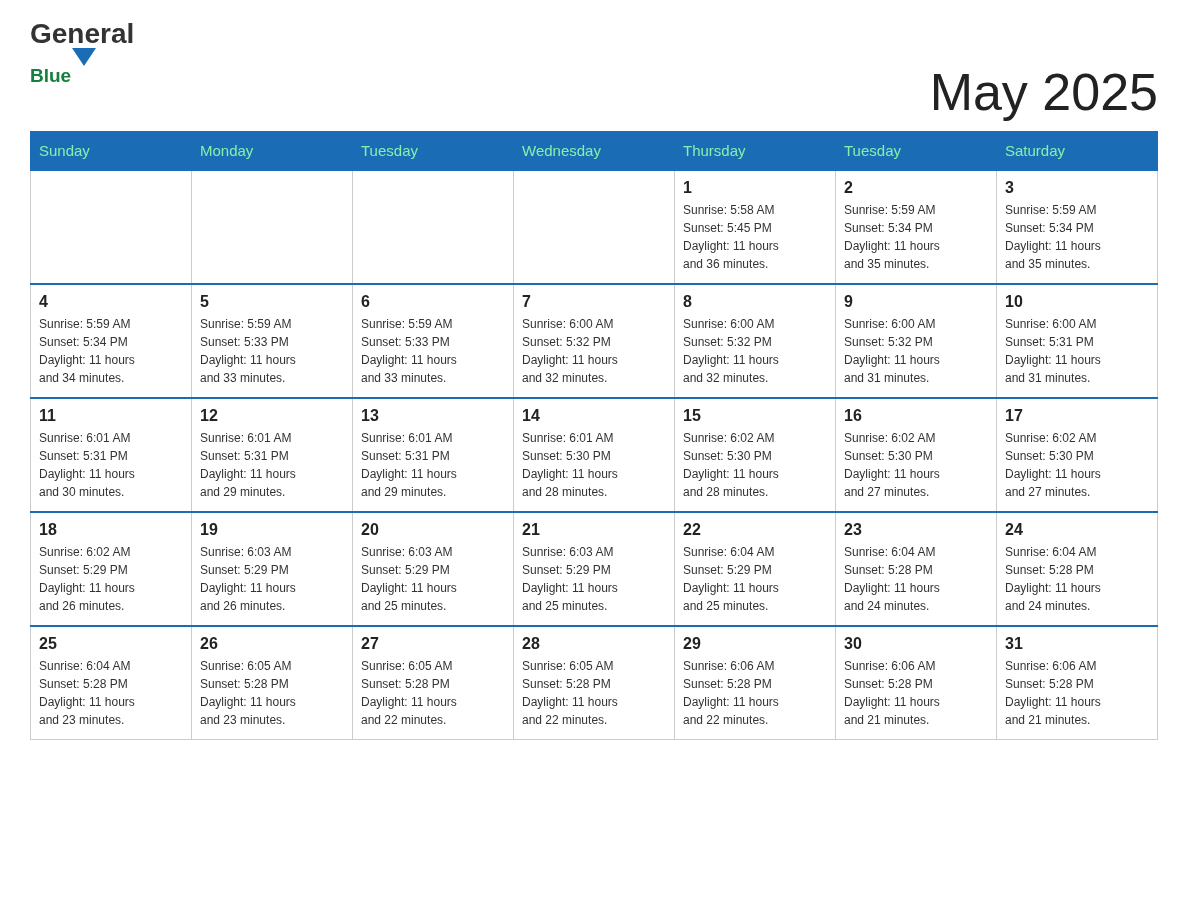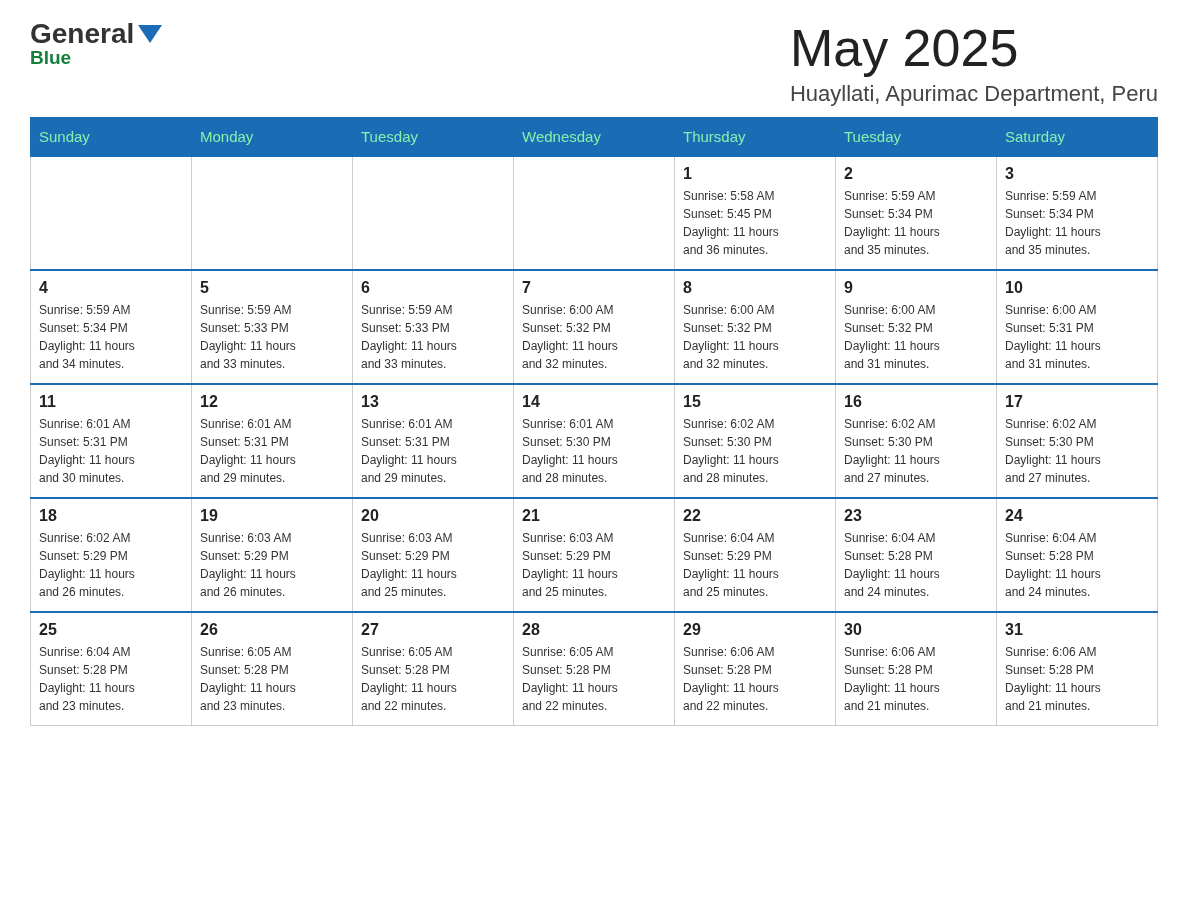--- a/index.html
+++ b/index.html
@@ -40,23 +40,25 @@
       height: 0;
       border-left: 12px solid transparent;
       border-right: 12px solid transparent;
       border-top: 18px solid #1a6db5;
       margin-left: 4px;
       vertical-align: middle;
     }
     .logo-row {
       display: flex;
       align-items: center;
+      flex-direction: column;
     }
     .title-block {
-      text-align: left;
+      text-align: center;
+      margin-top: 44px;
     }
     .month-title {
       font-size: 52px;
       font-weight: normal;
       color: #222;
       line-height: 1.1;
     }
     .location-title {
       font-size: 22px;
       color: #444;
@@ -114,21 +116,20 @@
 <div class="header">
   <div class="logo">
     <div class="logo-row">
       <span class="logo-general">General</span>
       <span class="logo-triangle"></span>
     </div>
     <span class="logo-blue">Blue</span>
   </div>
   <div class="title-block">
     <div class="month-title">May 2025</div>
-    <div class="location-title">Huayllati, Apurimac Department, Peru</div>
   </div>
 </div>
 
 <table class="calendar">
   <thead>
     <tr>
     <th>Sunday</th>
         <th>Monday</th>
         <th>Tuesday</th>
         <th>Wednesday</th>

